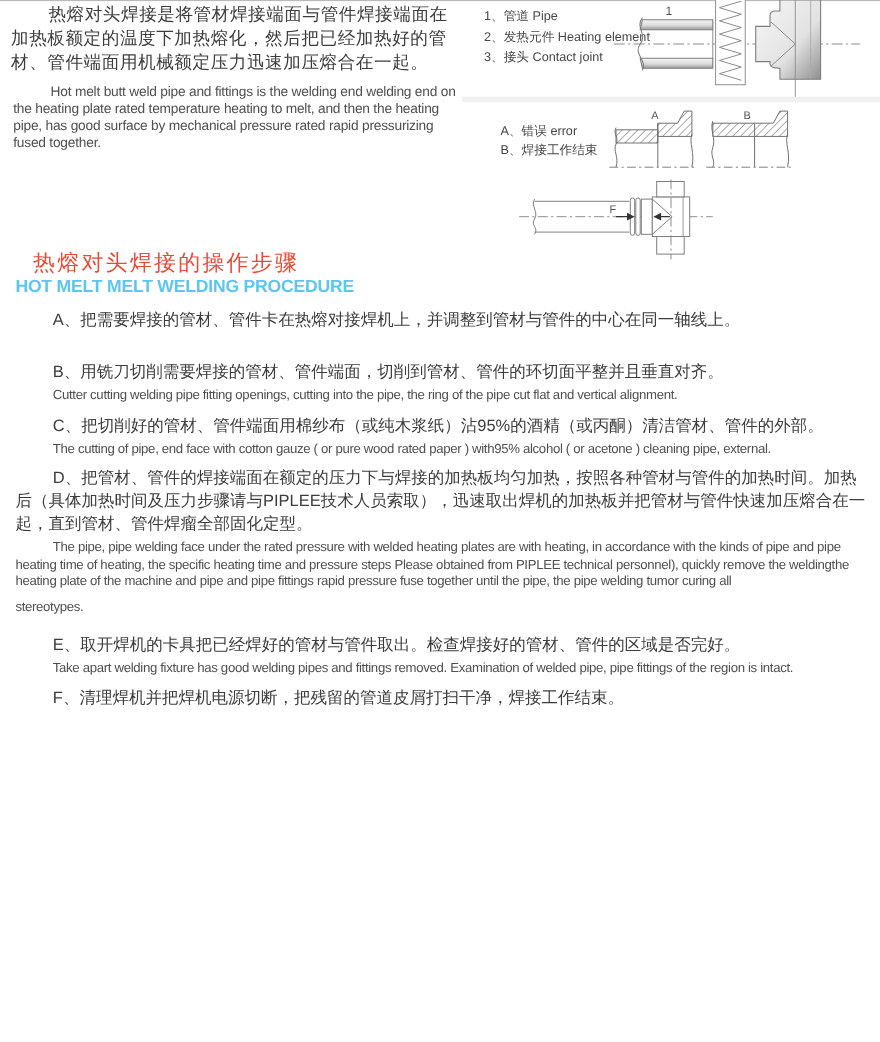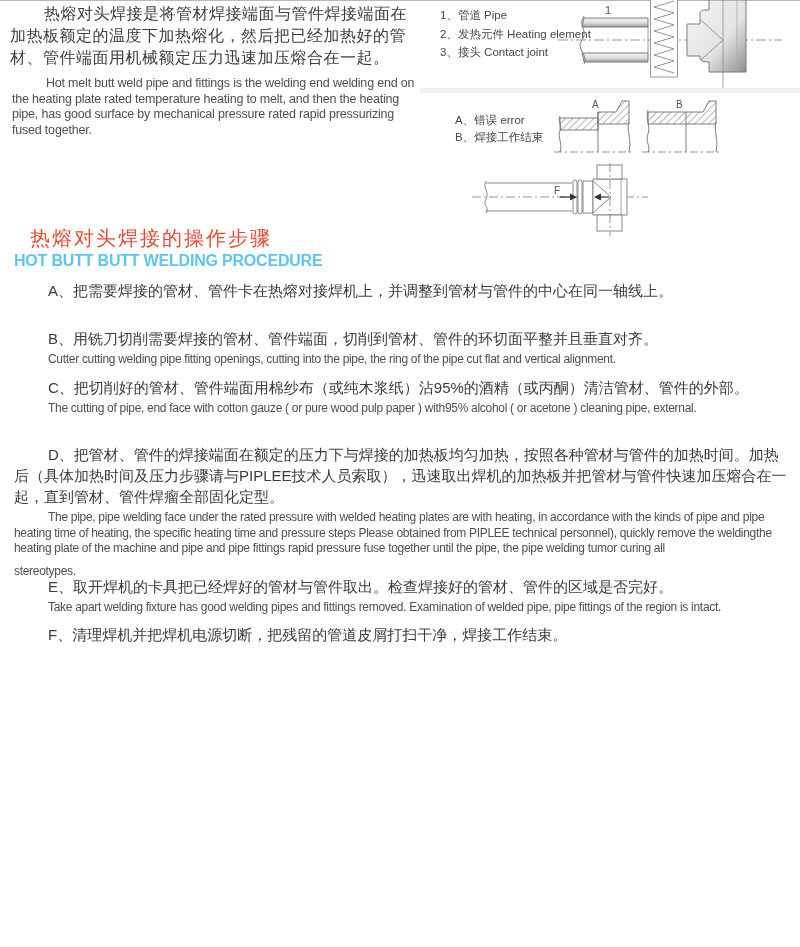--- a/index.html
+++ b/index.html
@@ -17,21 +17,21 @@
   .ab-legend{position:absolute;left:455px;top:112px;font-size:11.5px;line-height:17px;color:#474747;}
 
   .h-zh{position:absolute;left:30px;top:225px;font-size:20px;font-weight:normal;letter-spacing:2px;}
   .h-en{position:absolute;left:14px;top:252px;font-size:16px;font-weight:bold;letter-spacing:-0.2px;}
 
   .step{position:absolute;left:14px;width:776px;}
   .step .zh{font-size:15px;line-height:21px;text-indent:34px;color:#3c3c3c;}
   .step .en{font-size:12px;line-height:15.5px;text-indent:34px;color:#4f4f4f;
             letter-spacing:-0.3px;margin-top:3px;}
   .step .en2{font-size:12px;line-height:15.5px;color:#4f4f4f;letter-spacing:-0.3px;margin-top:7px;}
-  .s-a{top:280px;}.s-b{top:328px;}.s-c{top:377px;}.s-d{top:444px;}
+  .s-a{top:280px;}.s-b{top:328px;}.s-c{top:377px;}.s-d{top:424px;}
   .s-e{top:576px;}.s-f{top:624px;}.s-g{top:683px;}
   .s-g .en{margin-top:6px;}
   .s-check{top:723px;}
   .s-check .en{margin-top:5px;}
 
   .photo-label{position:absolute;left:200px;top:856px;font-size:12px;color:#3c3c3c;}
   svg{position:absolute;display:block;}
   #dg1{left:480px;top:0;}
   #dg2{left:552px;top:96px;}
   #dg3{left:470px;top:163px;}
@@ -143,32 +143,32 @@
     <g>
       <text x="84" y="31" font-size="10" fill="#555">F</text>
       <line x1="90" y1="34" x2="100" y2="34" stroke="#333" stroke-width="1.2"></line>
       <polygon points="100,30.5 107,34 100,37.5" fill="#333"></polygon>
       <line x1="139" y1="34" x2="131" y2="34" stroke="#333" stroke-width="1.2"></line>
       <polygon points="131,30.5 124,34 131,37.5" fill="#333"></polygon>
     </g>
   </svg>
 
   <div class="h-zh" style="color: rgb(232, 74, 53);">热熔对头焊接的操作步骤</div>
-  <div class="h-en" style="color: rgb(91, 198, 242);">HOT BUTT BUTT WELDING PROCEDURE</div>
+  <div class="h-en" style="color: rgb(91, 198, 242);">HOT MELT MELT WELDING PROCEDURE</div>
 
   <div class="step s-a">
     <div class="zh">A、把需要焊接的管材、管件卡在热熔对接焊机上，并调整到管材与管件的中心在同一轴线上。</div>
   </div>
   <div class="step s-b">
     <div class="zh">B、用铣刀切削需要焊接的管材、管件端面，切削到管材、管件的环切面平整并且垂直对齐。</div>
     <div class="en">Cutter cutting welding pipe fitting openings, cutting into the pipe, the ring of the pipe cut flat and vertical alignment.</div>
   </div>
   <div class="step s-c">
     <div class="zh">C、把切削好的管材、管件端面用棉纱布（或纯木浆纸）沾95%的酒精（或丙酮）清洁管材、管件的外部。</div>
-    <div class="en">The cutting of pipe, end face with cotton gauze ( or pure wood pulp paper ) with95% alcohol ( or acetone ) cleaning pipe, external.</div>
+    <div class="en">The cutting of pipe, end face with cotton gauze ( or pure wood rated paper ) with95% alcohol ( or acetone ) cleaning pipe, external.</div>
   </div>
   <div class="step s-d">
     <div class="zh">D、把管材、管件的焊接端面在额定的压力下与焊接的加热板均匀加热，按照各种管材与管件的加热时间。加热后（具体加热时间及压力步骤请与PIPLEE技术人员索取），迅速取出焊机的加热板并把管材与管件快速加压熔合在一起，直到管材、管件焊瘤全部固化定型。</div>
     <div class="en">The pipe, pipe welding face under the rated pressure with welded heating plates are with heating, in accordance with the kinds of pipe and pipe heating time of heating, the specific heating time and pressure steps Please obtained from PIPLEE technical personnel), quickly remove the weldingthe heating plate of the machine and pipe and pipe fittings rapid pressure fuse together until the pipe, the pipe welding tumor curing all</div>
     <div class="en2">stereotypes.</div>
   </div>
   <div class="step s-e">
     <div class="zh">E、取开焊机的卡具把已经焊好的管材与管件取出。检查焊接好的管材、管件的区域是否完好。</div>
     <div class="en">Take apart welding fixture has good welding pipes and fittings removed. Examination of welded pipe, pipe fittings of the region is intact.</div>
   </div>

